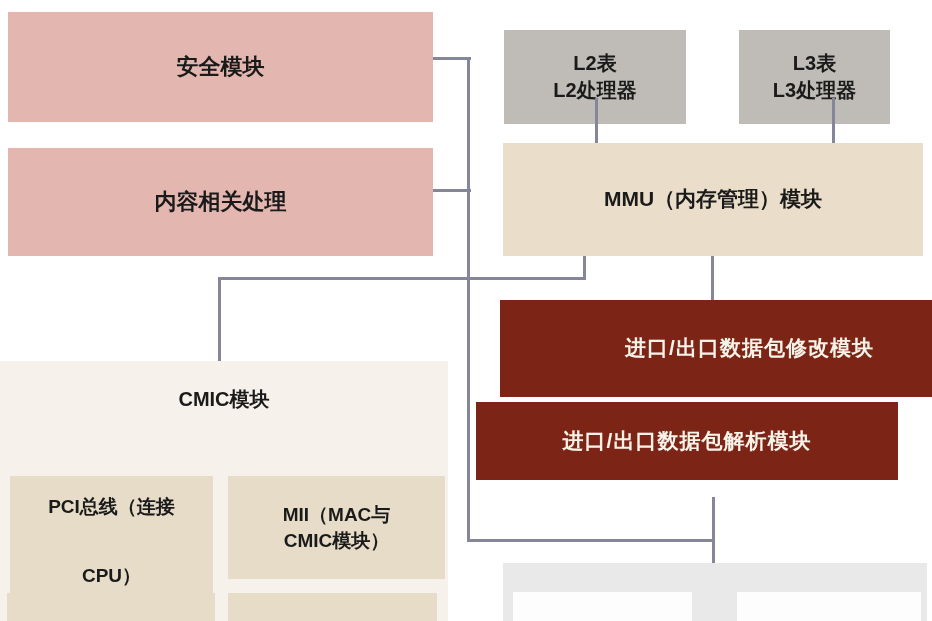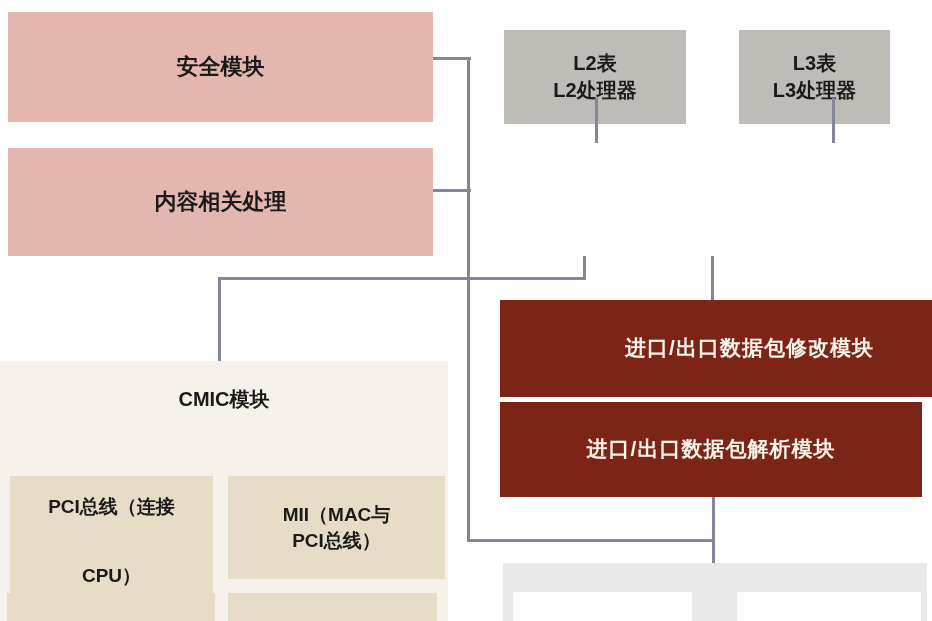--- a/index.html
+++ b/index.html
@@ -39,40 +39,43 @@
 
   <div class="box grayb" style="left:504px;top:4px;width:182px;height:94px;">
     <span>L2表</span>
     <span>L2处理器</span>
   </div>
   <div class="box grayb" style="left:739px;top:4px;width:151px;height:94px;">
     <span>L3表</span>
     <span>L3处理器</span>
   </div>
 
+  <div class="box beige" style="left:503px;top:143px;width:420px;height:113px;">
+    <span>MMU（内存管理）模块</span>
+  </div>
 
   <div class="box darkred" style="left:500px;top:300px;width:499px;height:97px;align-items:center;">
     <span>进口/出口数据包修改模块</span>
   </div>
-  <div class="box darkred" style="left:500px;top:402px;width:422px;height:95px;">
+  <div class="box darkred" style="left:476px;top:402px;width:422px;height:78px;">
     <span>进口/出口数据包解析模块</span>
   </div>
 
   <div class="box cmic" style="left:0px;top:361px;width:448px;height:266px;">
     <div class="cmic-title">
       <div>CMIC模块</div>
     </div>
   </div>
   <div class="box inner" style="left:10px;top:476px;width:203px;height:130px;gap:43px;">
     <span>PCI总线（连接</span>
     <span>CPU）</span>
   </div>
   <div class="box inner" style="left:228px;top:476px;width:217px;height:103px;">
     <span>MII（MAC与</span>
-    <span>PCI总线）</span>
+    <span>CMIC模块）</span>
   </div>
   <div class="box inner" style="left:7px;top:593px;width:208px;height:42px;"></div>
   <div class="box inner" style="left:228px;top:593px;width:209px;height:42px;"></div>
 
   <div class="box bgray" style="left:503px;top:563px;width:424px;height:70px;"></div>
   <div class="box wbox" style="left:513px;top:592px;width:179px;height:42px;"></div>
   <div class="box wbox" style="left:737px;top:592px;width:184px;height:42px;"></div>
 
   <div class="line" style="left:433px;top:57px;width:38px;height:3px;"></div>
   <div class="line" style="left:433px;top:189px;width:38px;height:3px;"></div>

